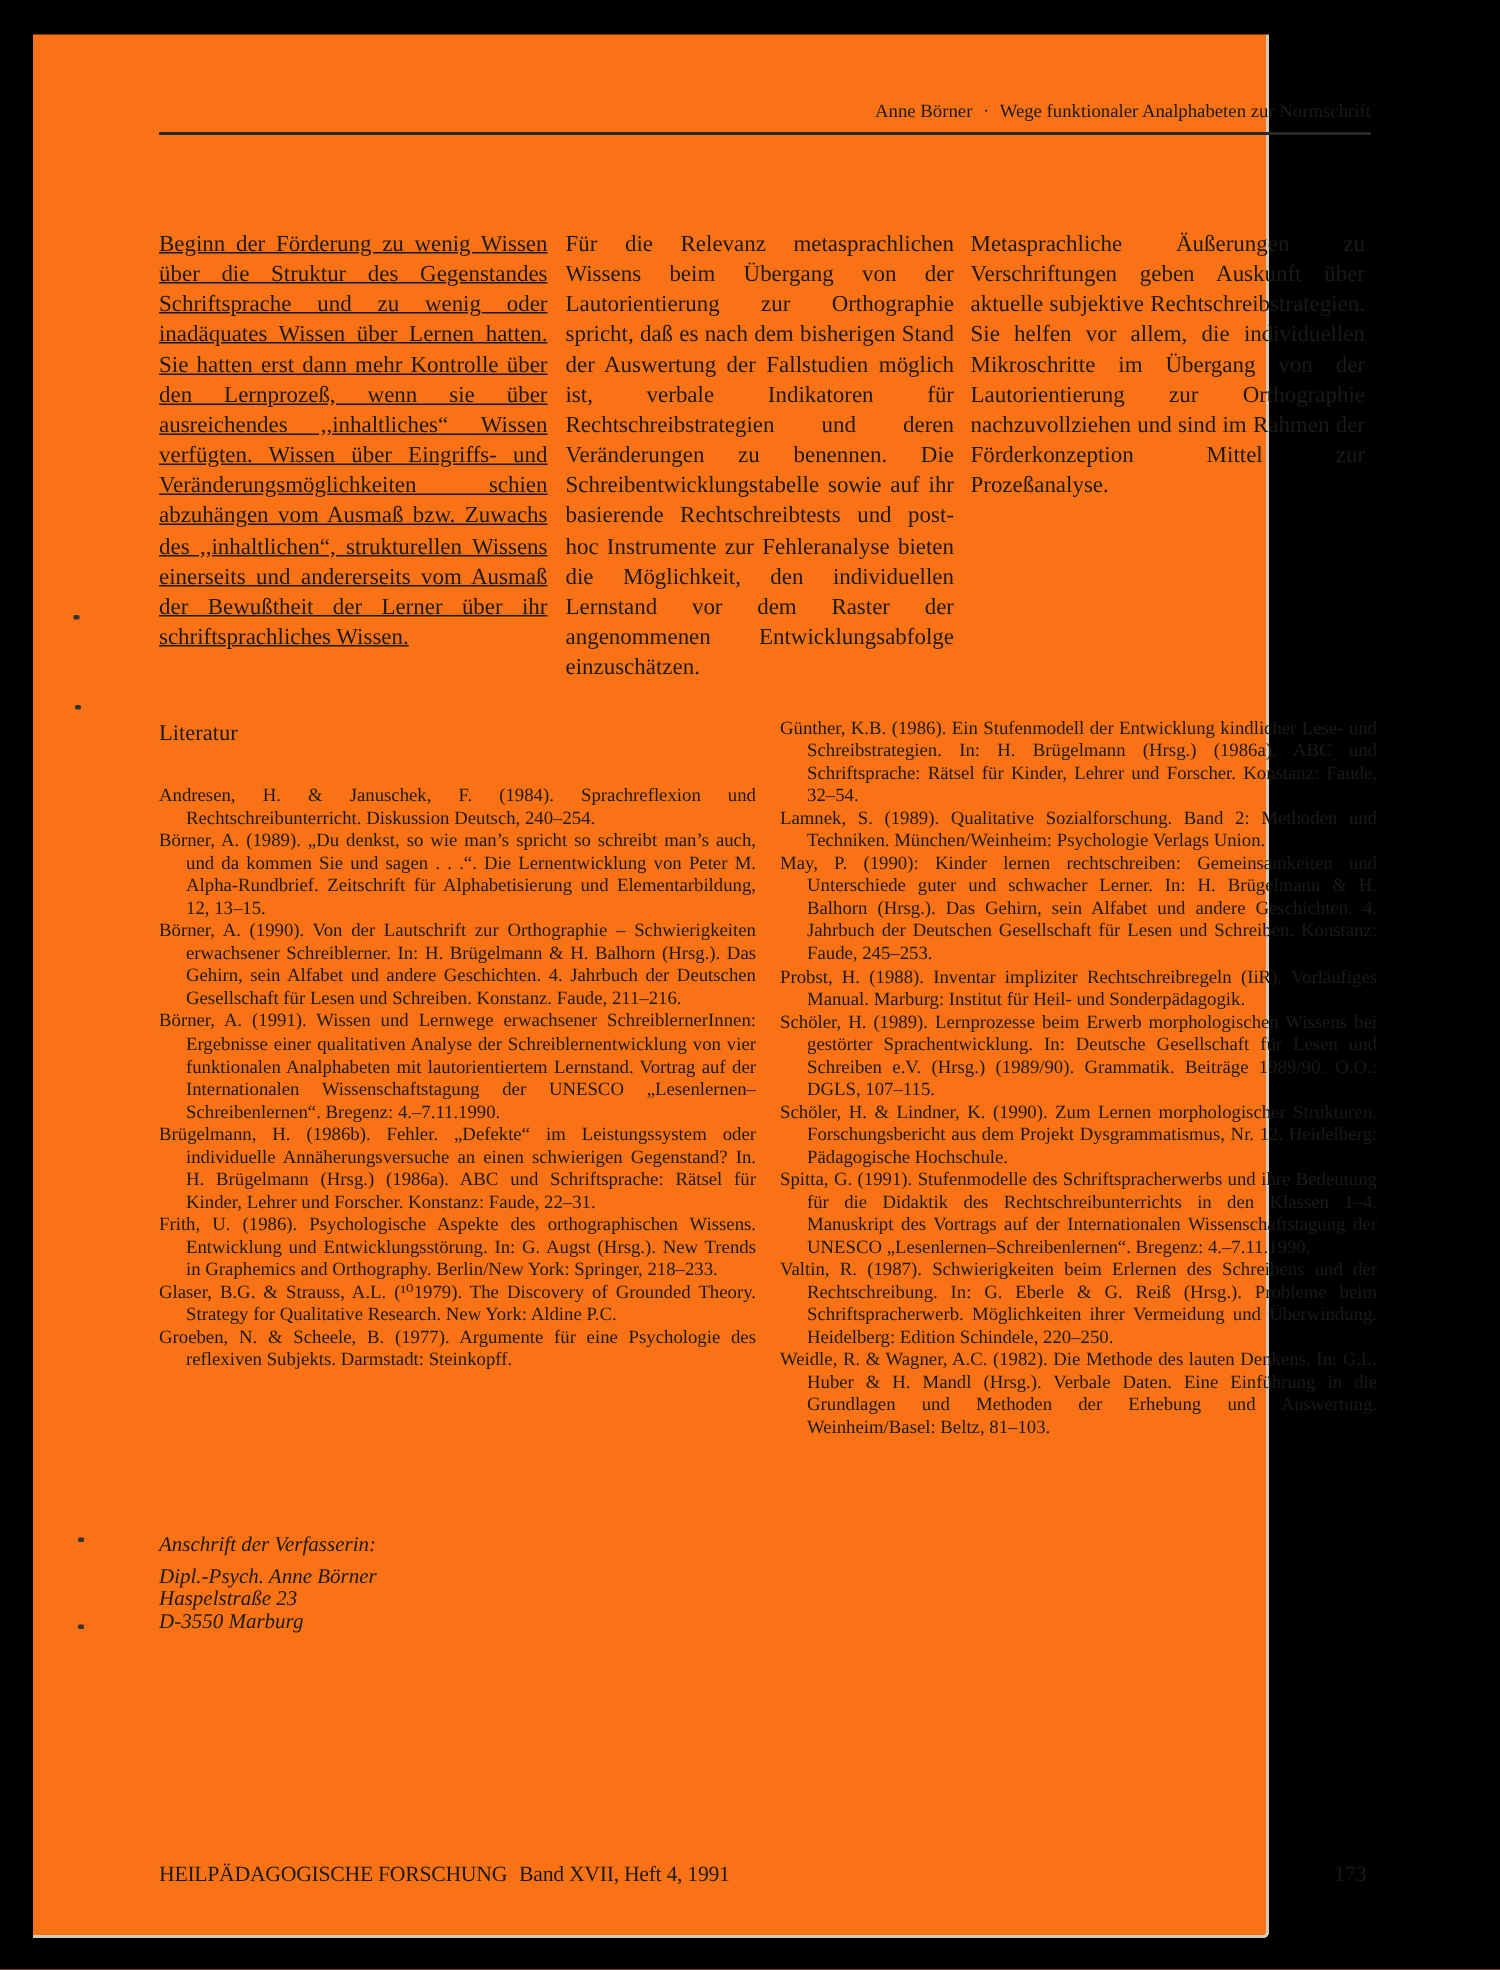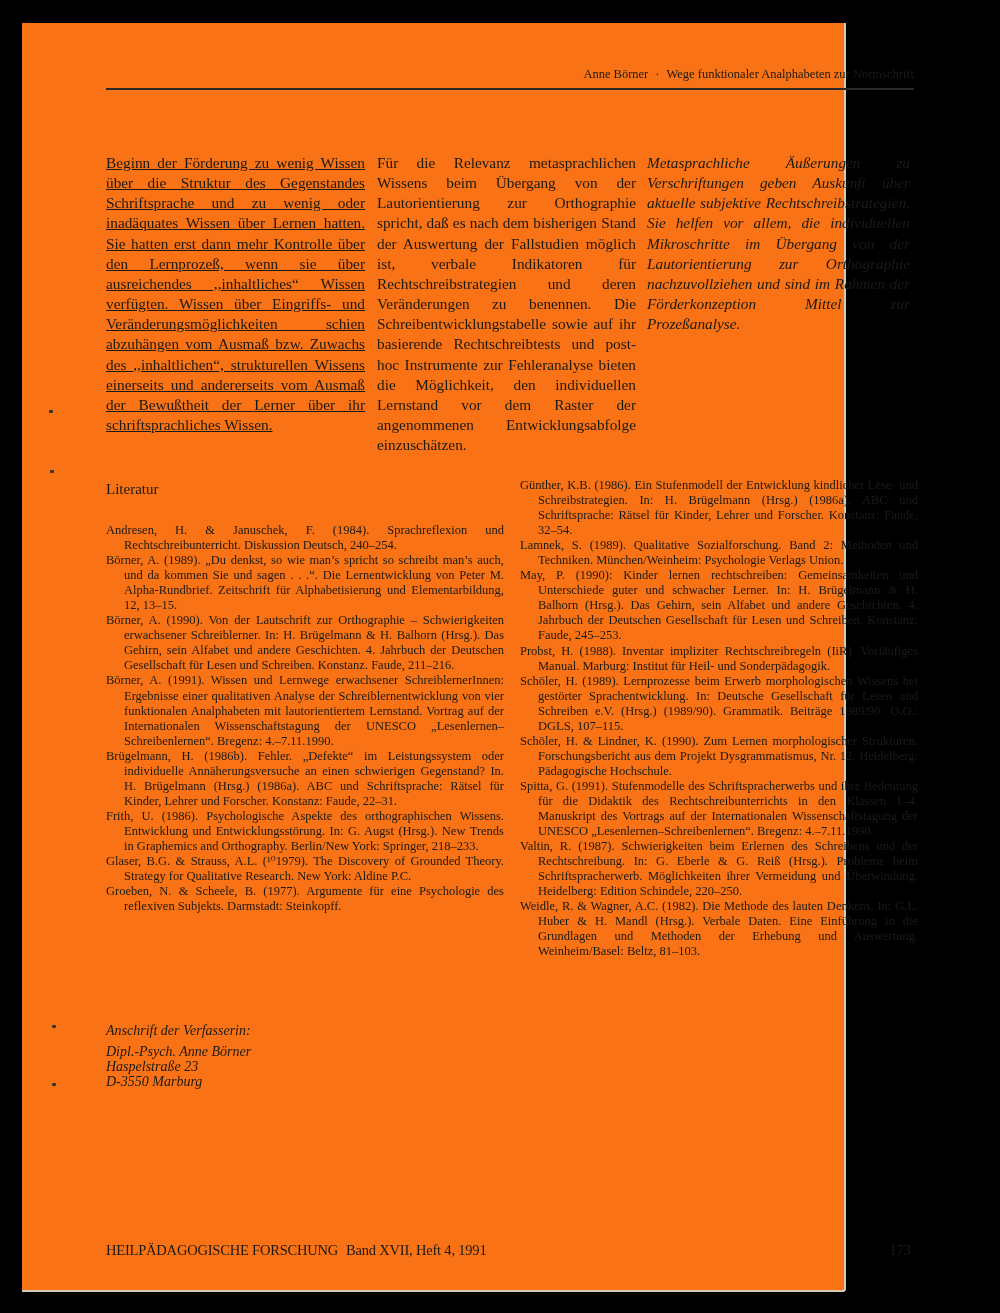--- a/index.html
+++ b/index.html
@@ -22,21 +22,21 @@
     .header-rule {
       position: absolute; left: 84px; top: 65px; width: 808px; height: 1.5px; background: #2a2925;
     }
     .col {
       position: absolute; top: 130px; width: 259px; font-size: 15.3px; line-height: 20.15px;
       text-align: justify; hyphens: manual;
     }
     .col p { margin: 0; }
     .col.c1 { left: 84px; text-decoration: underline; }
     .col.c2 { left: 355px; }
-    .col.c3 { left: 625px; width: 263px; font-style: italic; }
+    .col.c3 { left: 625px; width: 263px; }
     .lit-title {
       position: absolute; left: 84px; top: 458px; font-weight: normal; font-size: 15px;
     }
     .refs {
       position: absolute; top: 500px; width: 398px; font-size: 12.5px; line-height: 15.05px;
       text-align: justify;
     }
     .refs.left { left: 84px; }
     .refs.right { left: 498px; top: 455px; }
     .ref { padding-left: 18px; text-indent: -18px; margin: 0; }

